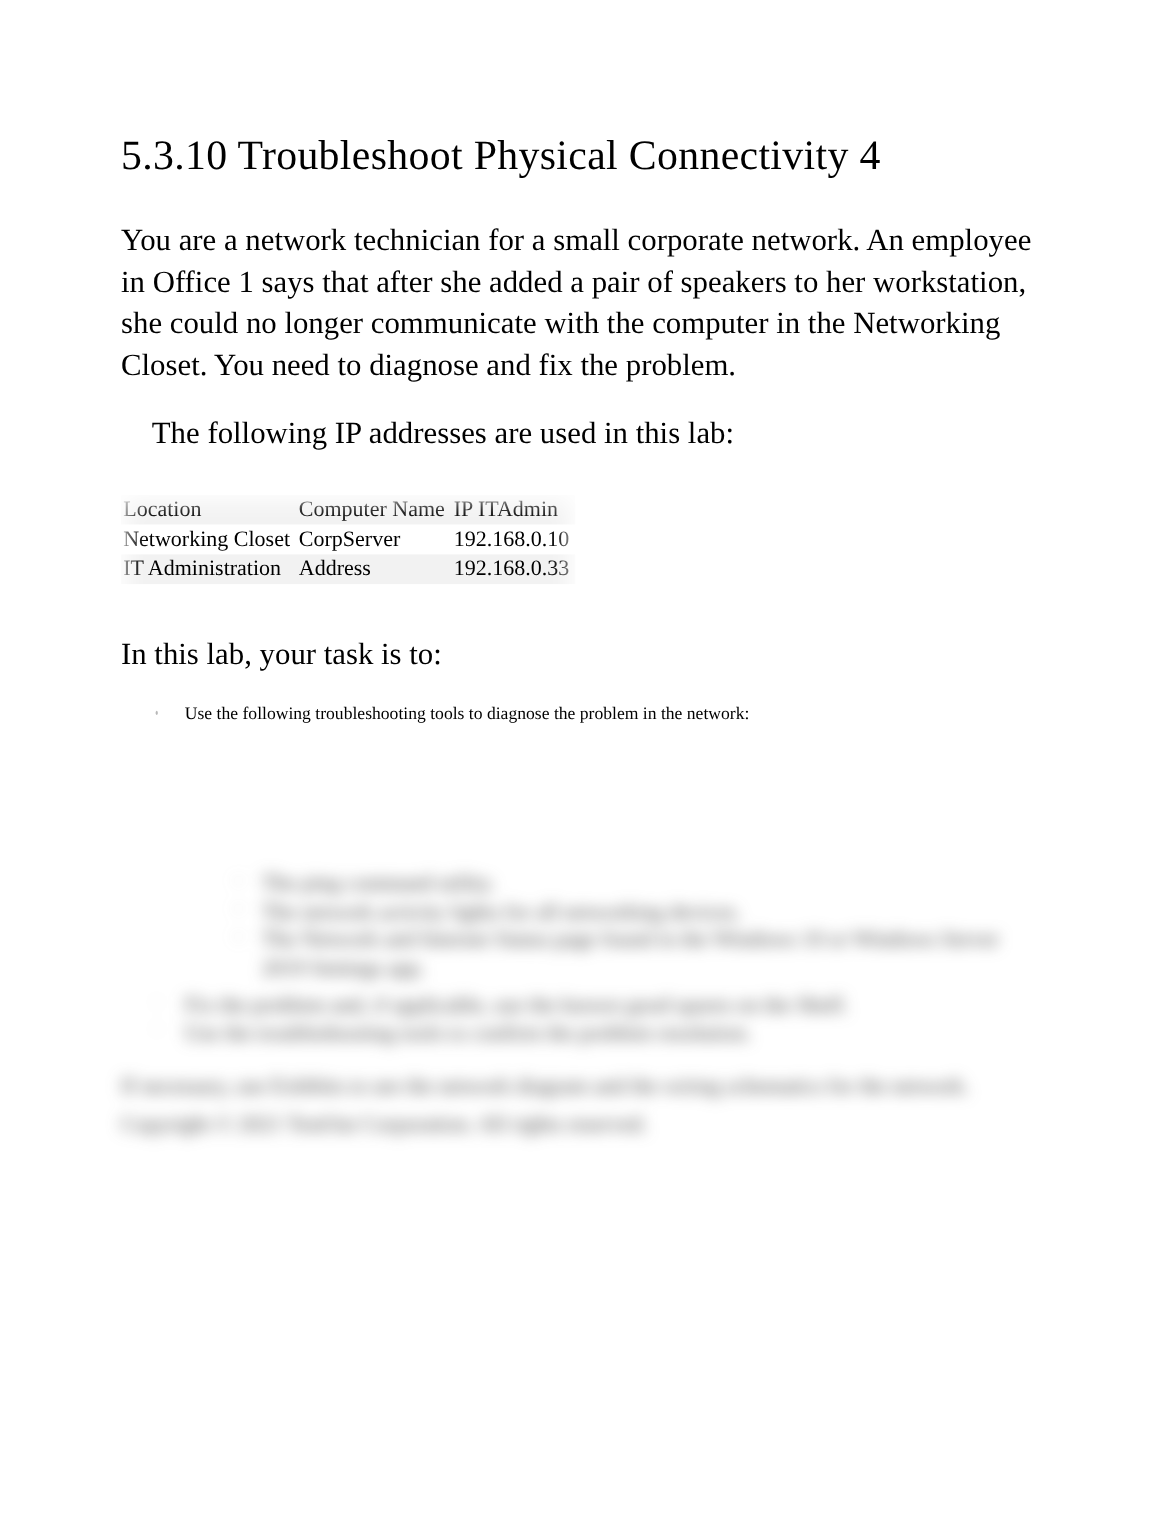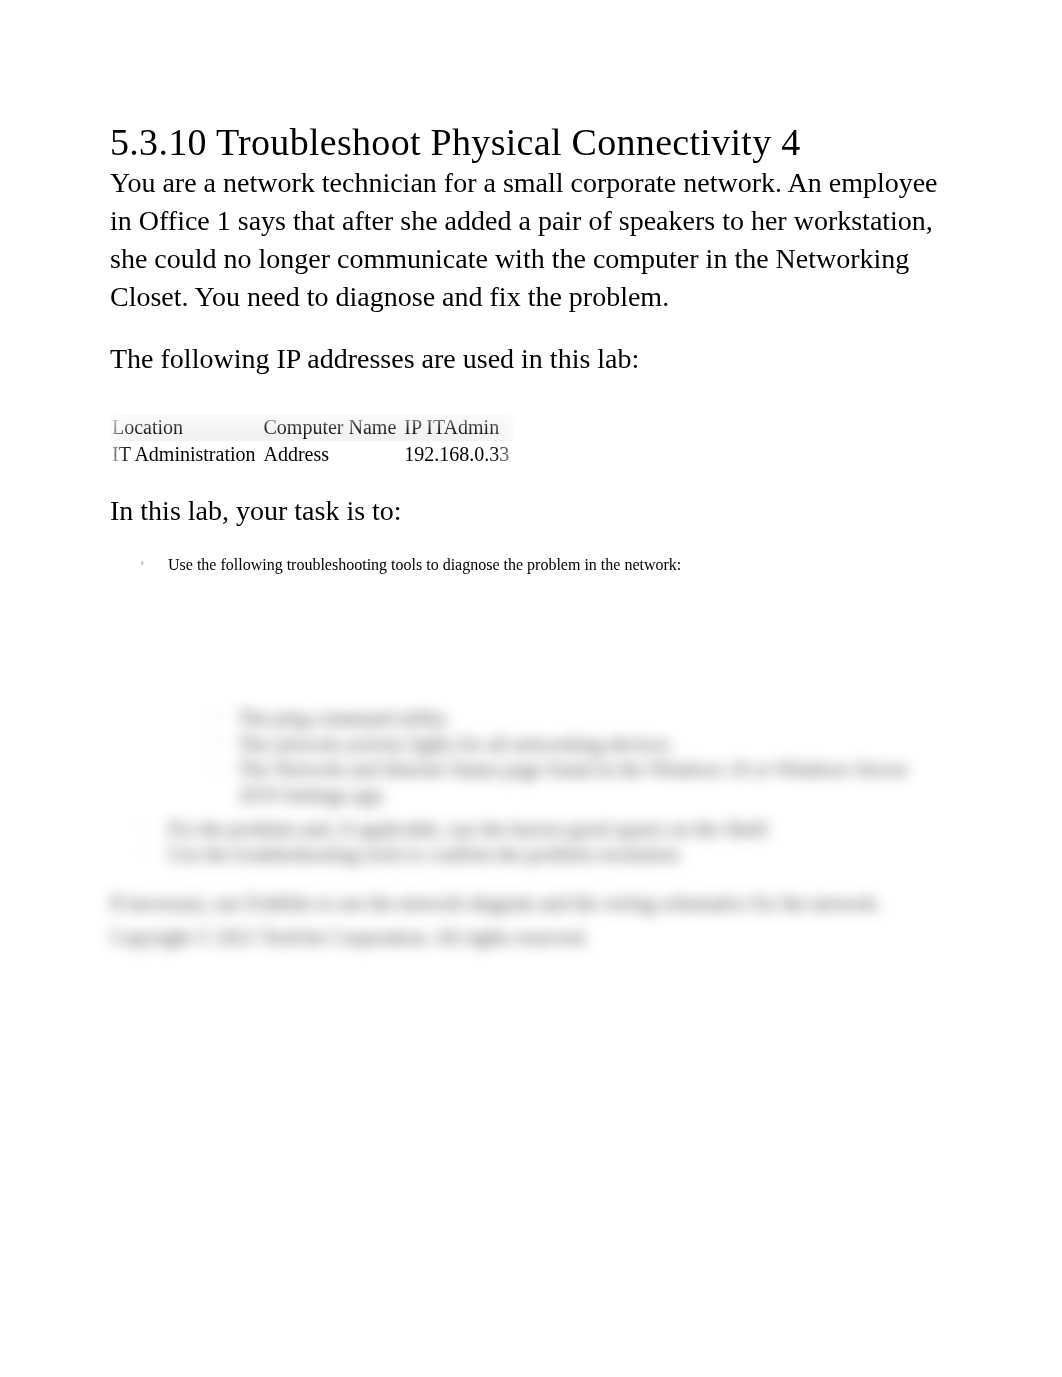--- a/index.html
+++ b/index.html
@@ -10,33 +10,35 @@
     body {
       font-family: Georgia, 'Times New Roman', Times, serif;
       background: #ffffff;
       width: 1062px;
       padding: 120px 110px 60px 110px;
       color: #000;
     }
     h1 {
       font-size: 38px;
       font-weight: normal;
+      margin-bottom: 36px;
       letter-spacing: 0.3px;
     }
     .para {
       font-size: 28px;
       line-height: 1.36;
       margin-bottom: 24px;
     }
     .para-intro {
       margin-bottom: 36px;
+      margin-left: 28px;
     }
     table {
       border-collapse: collapse;
-      margin-bottom: 20px;
+      margin-bottom: 41px;
     }
     tr:nth-child(odd) {
       background: #f2f2f2;
     }
     tr:nth-child(even) {
       background: #ffffff;
     }
     th, td {
       text-align: left;
       font-size: 20px;
@@ -144,20 +146,25 @@
 
 <div class="table-wrap">
 <table>
   <tbody>
         <tr>
     <th>Location</th>
     <th>Computer Name</th>
     <th>IP ITAdmin</th>
   </tr>
   <tr>
+    <td>Networking Closet</td>
+    <td>CorpServer</td>
+    <td>192.168.0.10</td>
+  </tr>
+  <tr>
     <td>IT Administration</td>
     <td>Address</td>
     <td>192.168.0.33</td>
   </tr>
 </tbody>
     </table>
 </div>
 
 <p class="para">In this lab, your task is to:</p>
 

